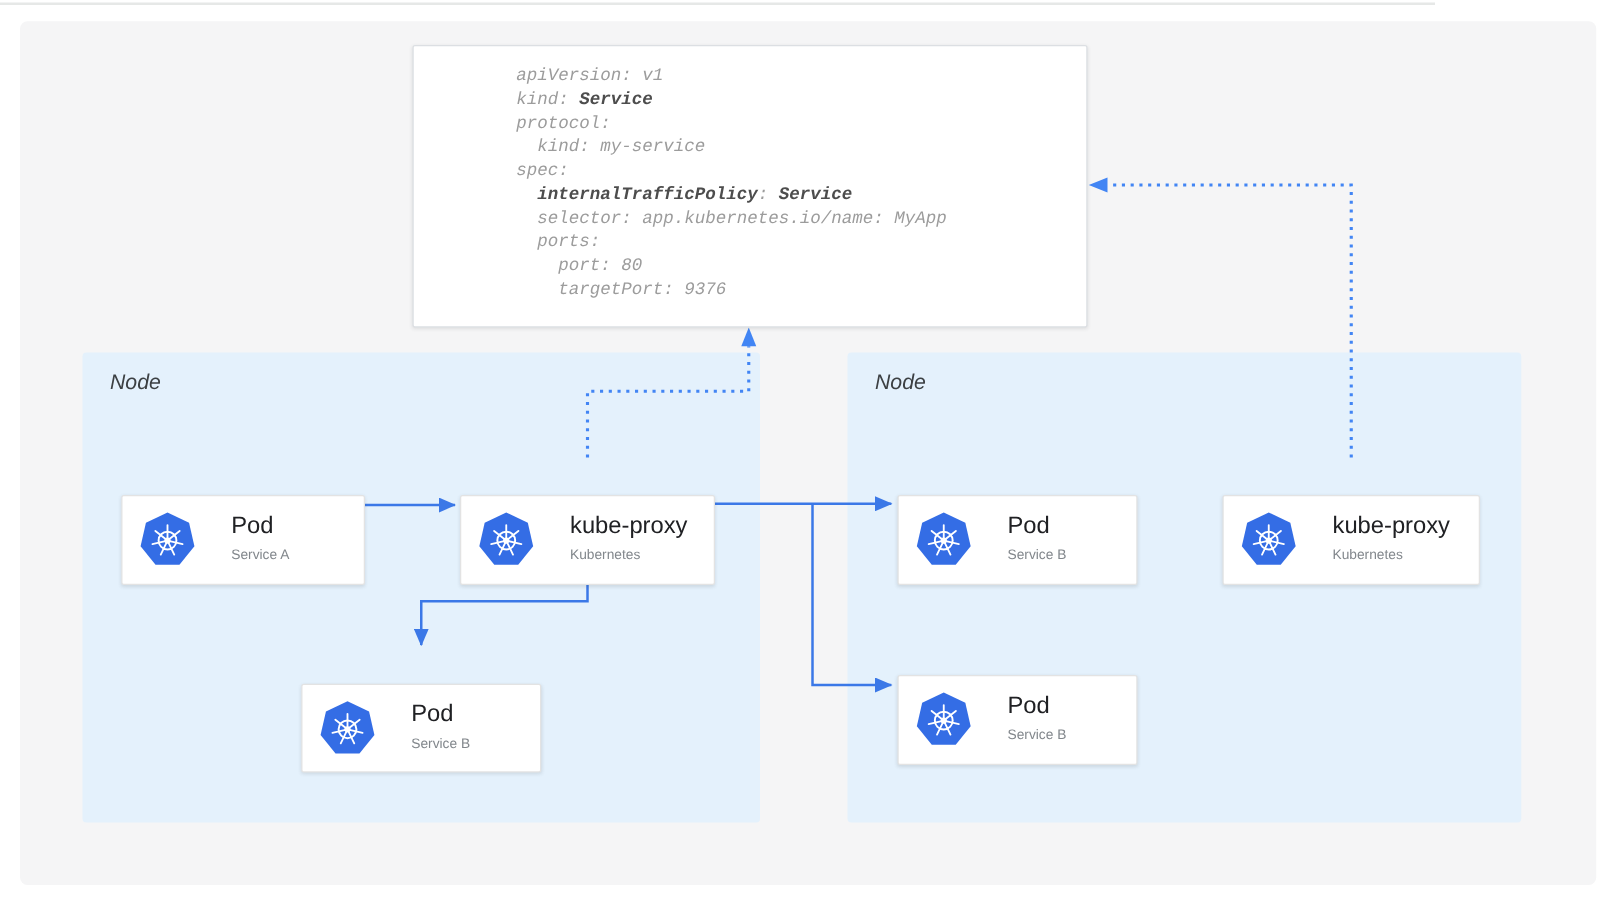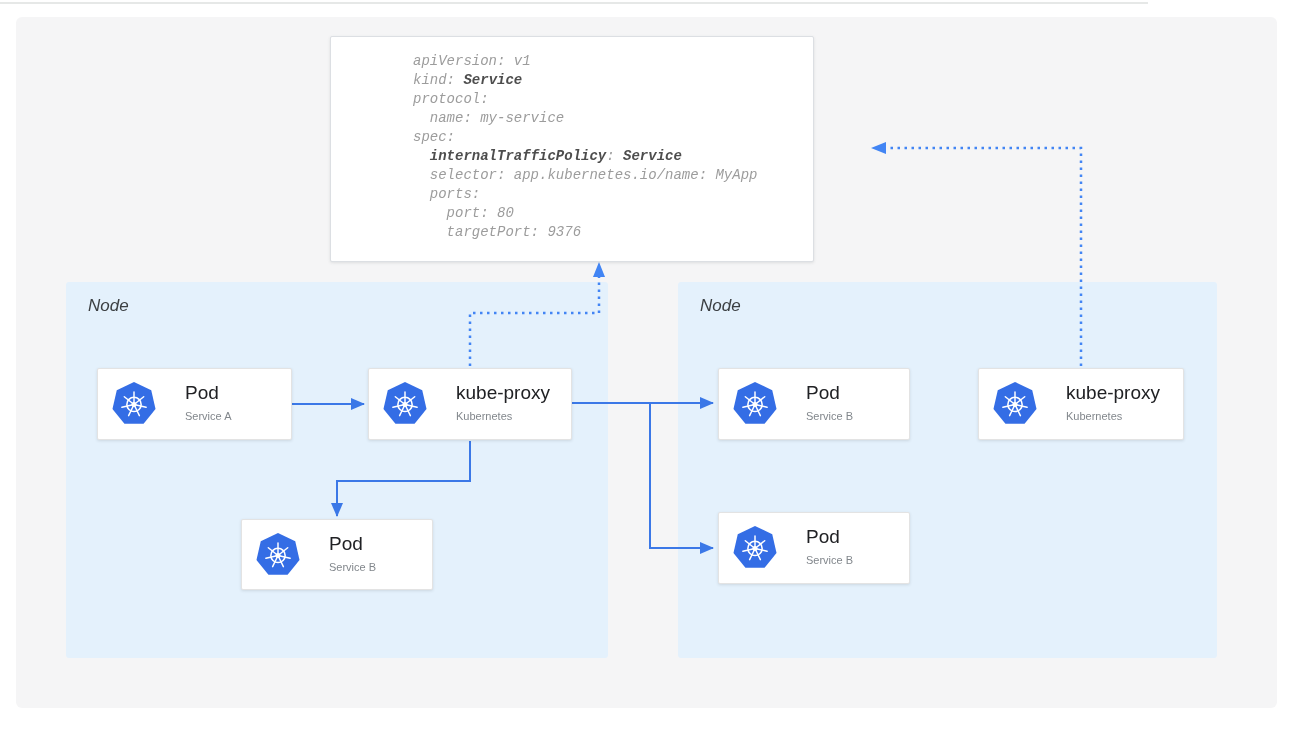--- a/index.html
+++ b/index.html
@@ -11,32 +11,32 @@
   
   .node{position:absolute;background:#e4f1fc;border-radius:3px;font-style:italic;}
   .node-left{left:66px;top:282px;width:542px;height:376px;}
   .node-right{left:678px;top:282px;width:539px;height:376px;}
   .node-label{position:absolute;left:22px;top:14px;font-size:17px;color:#3c4043;}
 
   
   .overlay{position:absolute;left:0;top:0;width:1296px;height:729px;pointer-events:none;}
 
   
-  .yaml-card{position:absolute;left:330px;top:36px;width:484px;height:226px;background:#ffffff;
+  .yaml-card{position:absolute;left:330px;top:36px;width:540px;height:226px;background:#ffffff;
              border:1px solid #dcdfe3;border-radius:2px;box-shadow:0 1px 3px rgba(60,64,67,.12);
              box-sizing:border-box;padding:15px 0 0 82px;}
   .yline{font-family:"Liberation Mono",monospace;font-style:italic;font-size:14px;line-height:19px;
          color:#9c9c9c;}
   .yline span{white-space:pre;}
   .yline .b{font-weight:700;color:#4d4d4d;margin-top:22px;}
 
   
   .card{position:absolute;background:#ffffff;border:1px solid #e3e3e3;border-radius:2px;
         box-shadow:0 1px 3px rgba(60,64,67,.14);box-sizing:border-box;
-        display:flex;align-items:center;padding-left:13px;}
+        display:flex;align-items:center;padding-left:13px;margin-top:28px;}
   .k8s-icon{width:46px;height:46px;flex:0 0 46px;margin-right:28px;display:block;}
   .card-title{font-size:19px;line-height:24px;color:#202124;}
   .card-sub{font-size:11px;line-height:22px;color:#82878c;}
 
   .card-pod-a{left:97px;top:368px;width:195px;height:72px;}
   .card-kp-left{left:368px;top:368px;width:204px;height:72px;}
   .card-pod-b-left{left:241px;top:519px;width:192px;height:71px;}
   .card-pod-b-rt{left:718px;top:368px;width:192px;height:72px;}
   .card-pod-b-rb{left:718px;top:512px;width:192px;height:72px;}
   .card-kp-right{left:978px;top:368px;width:206px;height:72px;}
@@ -71,21 +71,21 @@
     <path d="M470,366 V313 H599 V277" stroke="#4285f4" stroke-width="2.5" fill="none" stroke-dasharray="2.5 4.5"></path>
     <polygon points="599,262 593,277 605,277" fill="#4285f4"></polygon>
     <path d="M1081,366 V148 H887" stroke="#4285f4" stroke-width="2.5" fill="none" stroke-dasharray="2.5 4.5"></path>
     <polygon points="871,148 886,142 886,154" fill="#4285f4"></polygon>
   </svg>
 
   <div class="yaml-card">
     <div class="yline"><span>apiVersion: v1</span><span class="b"></span><span></span><span class="b"></span></div>
     <div class="yline"><span>kind: </span><span class="b">Service</span><span></span><span class="b"></span></div>
     <div class="yline"><span>protocol:</span><span class="b"></span><span></span><span class="b"></span></div>
-    <div class="yline"><span>  name: my-service</span><span class="b"></span><span></span><span class="b"></span></div>
+    <div class="yline"><span>  kind: my-service</span><span class="b"></span><span></span><span class="b"></span></div>
     <div class="yline"><span>spec:</span><span class="b"></span><span></span><span class="b"></span></div>
     <div class="yline"><span>  </span><span class="b">internalTrafficPolicy</span><span>: </span><span class="b">Service</span></div>
     <div class="yline"><span>  selector: app.kubernetes.io/name: MyApp</span><span class="b"></span><span></span><span class="b"></span></div>
     <div class="yline"><span>  ports:</span><span class="b"></span><span></span><span class="b"></span></div>
     <div class="yline"><span>    port: 80</span><span class="b"></span><span></span><span class="b"></span></div>
     <div class="yline"><span>    targetPort: 9376</span><span class="b"></span><span></span><span class="b"></span></div>
   </div>
 
   <div class="card card-pod-a">
     <svg class="k8s-icon" viewBox="0 0 100 100">

